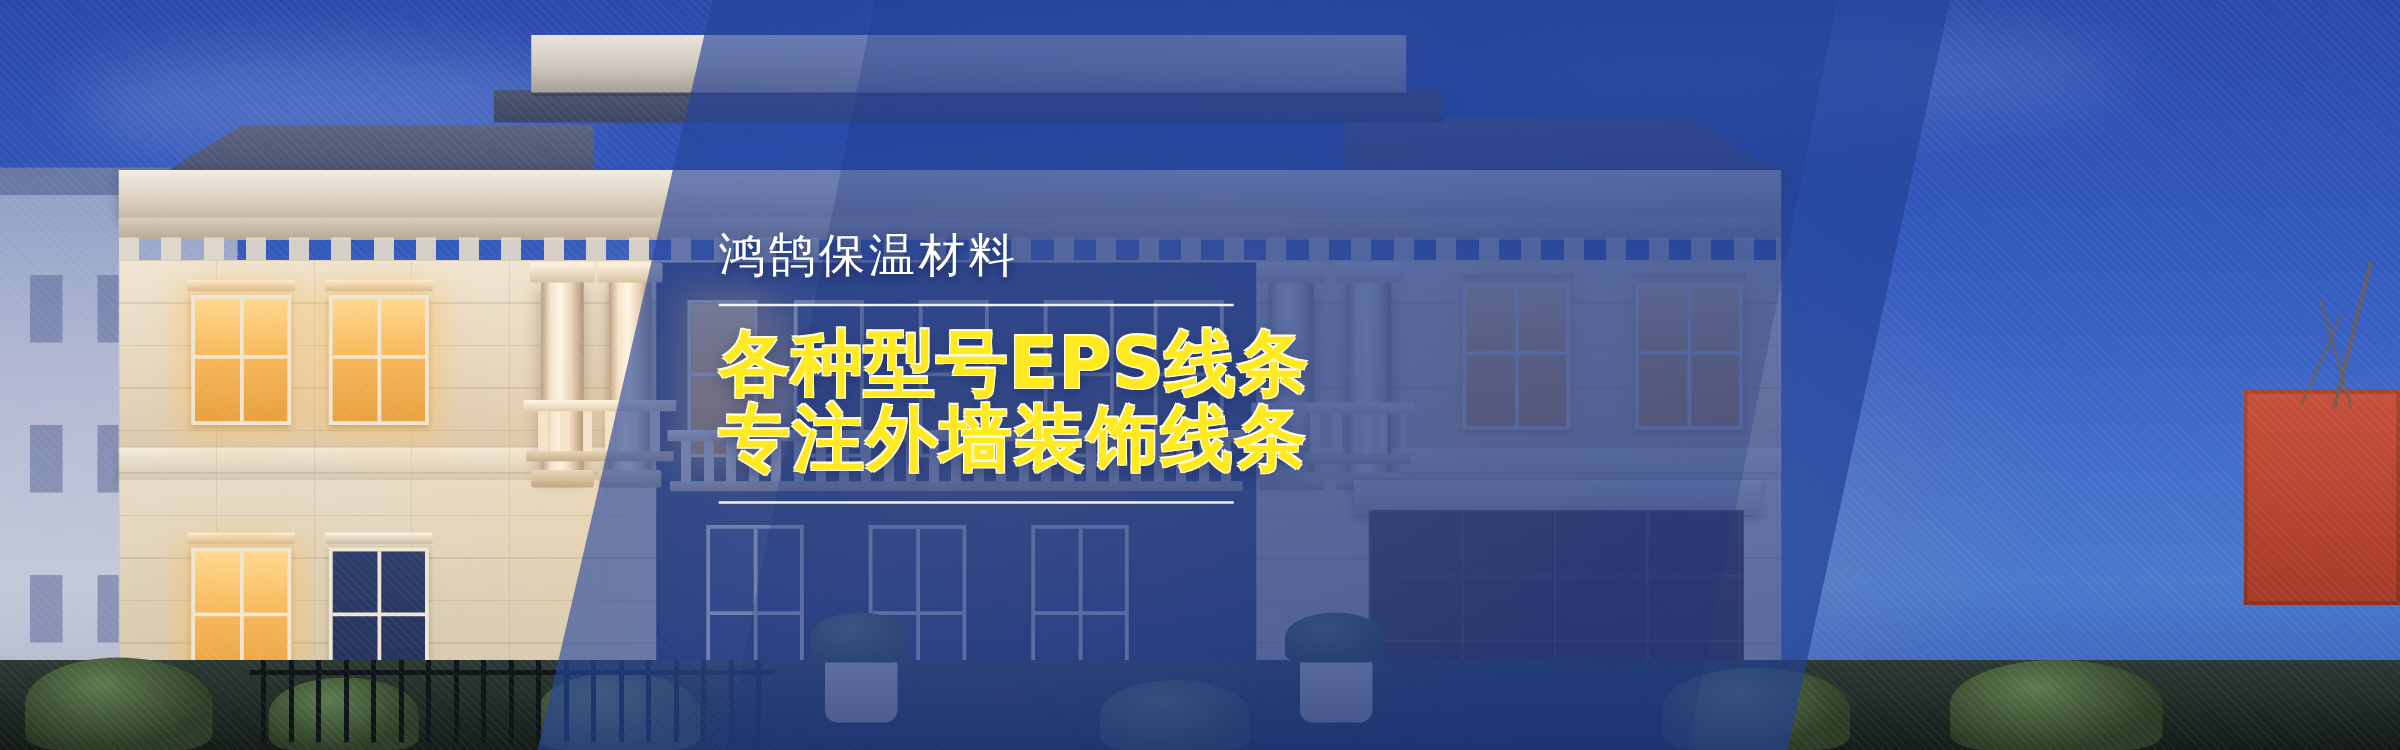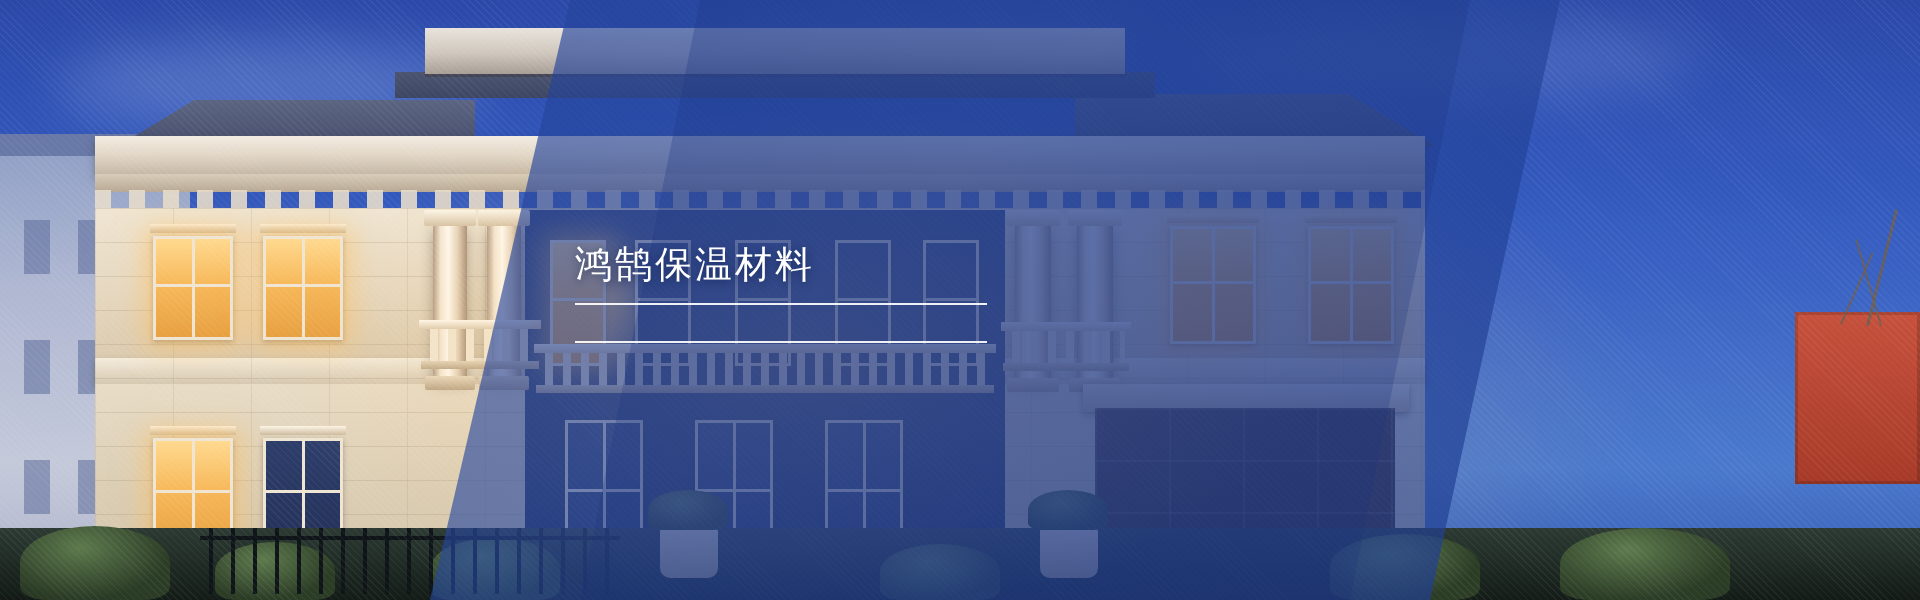--- a/index.html
+++ b/index.html
@@ -479,18 +479,22 @@
 
   <div class="bluepanel"></div>
   <div class="bluepanel2"></div>
 
   <div class="content">
 
     <div class="subtitle">鸿鹄保温材料</div>
 
     <div class="rule top"></div>
 
+    <div class="headline">
+      <div class="l1">各种型号EPS线条</div>
+      <div class="l2">专注外墙装饰线条</div>
+    </div>
 
     <div class="rule bottom"></div>
 
   </div>
 
 </div>
 
 </body></html>

